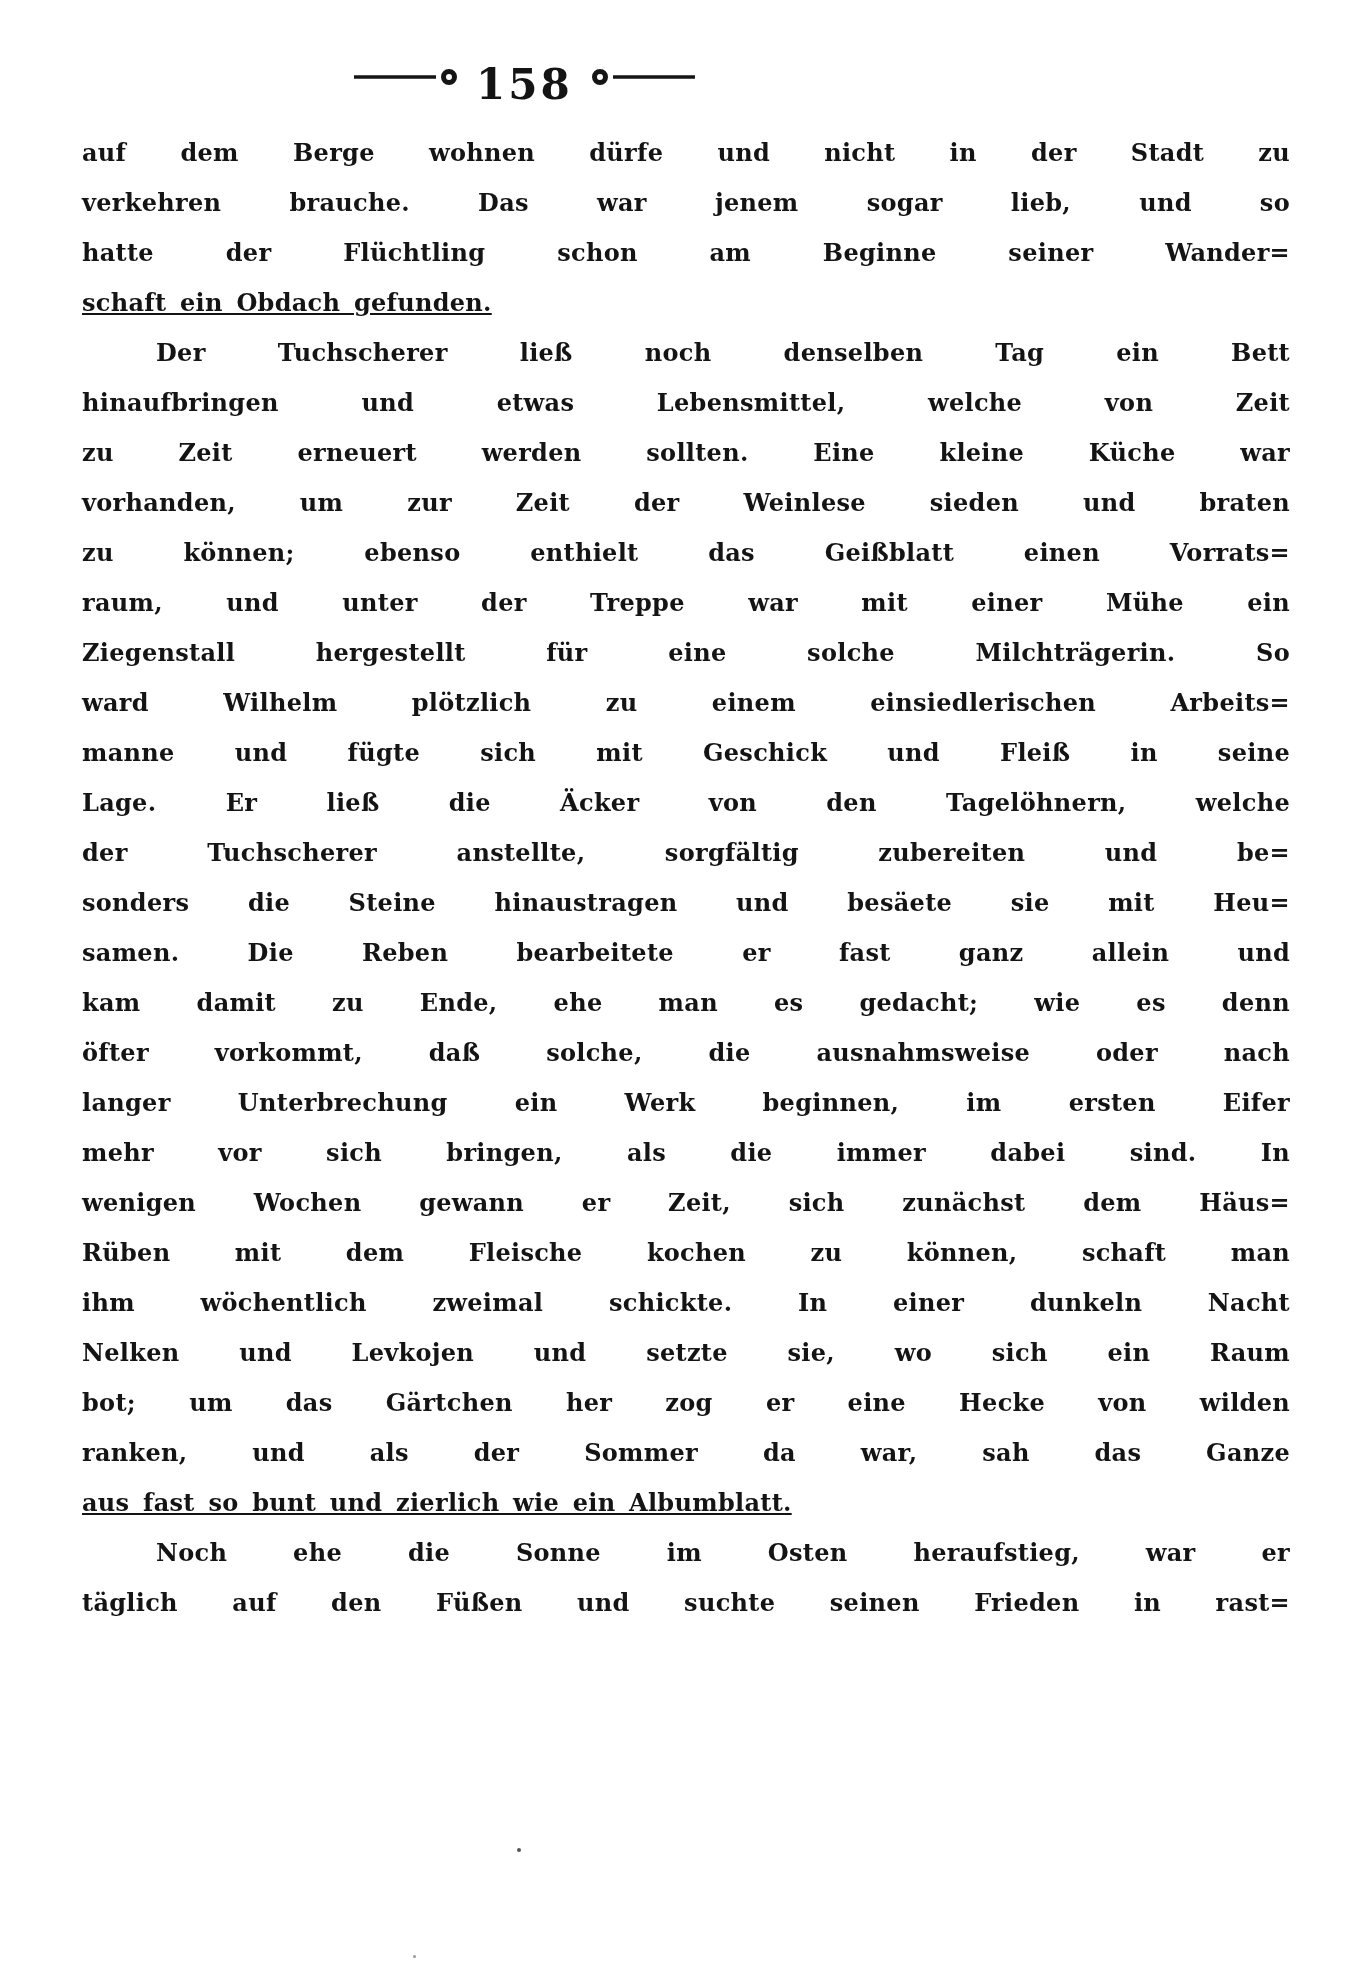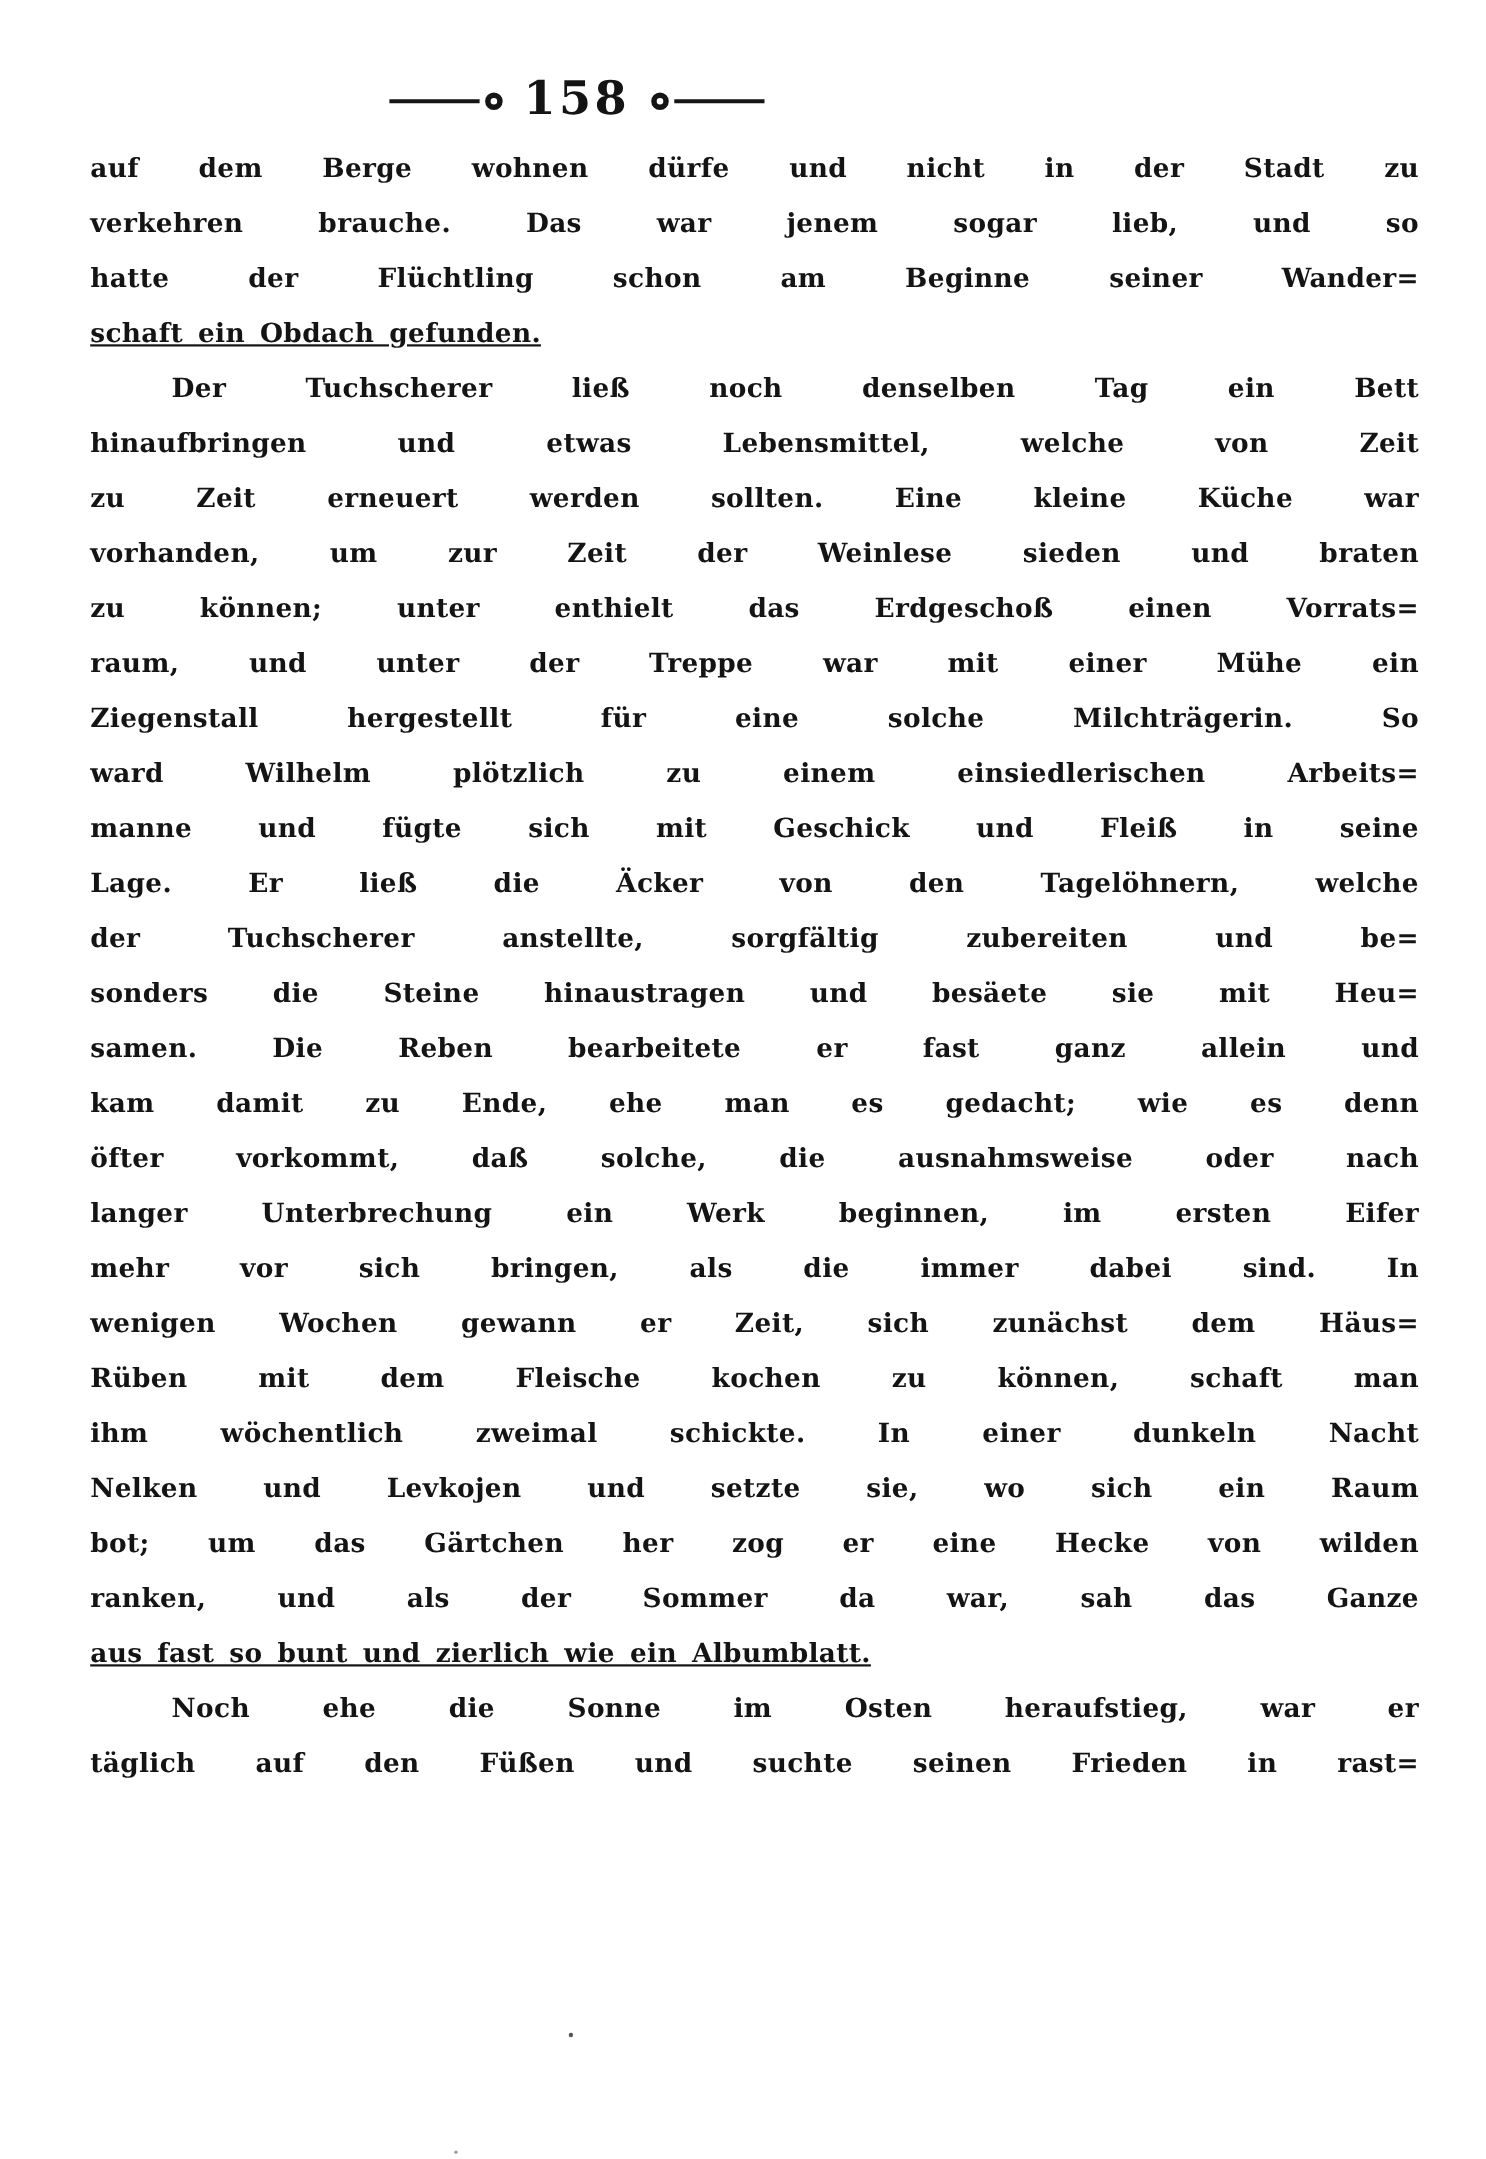--- a/index.html
+++ b/index.html
@@ -15,21 +15,21 @@
     color: #141414;
     font-family: "DejaVu Serif", serif;
     overflow: hidden;
   }
   .header {
     position: absolute;
     top: 66px;
     left: 352px;
     height: 52px;
     display: flex;
-    align-items: center;
+    align-items: flex-start;
     gap: 16px;
   }
   .page-number {
     font-size: 42px;
     font-weight: 700;
     letter-spacing: 3px;
     line-height: 1;
     transform: translateY(-2px);
   }
   .ornament { display: block; }
@@ -83,21 +83,21 @@
 
   <div class="text-block">
       <div class="line">auf dem Berge wohnen dürfe und nicht in der Stadt zu</div>
       <div class="line">verkehren brauche. Das war jenem sogar lieb, und so</div>
       <div class="line">hatte der Flüchtling schon am Beginne seiner Wander=</div>
       <div class="line para-end">schaft ein Obdach gefunden.</div>
       <div class="line indent">Der Tuchscherer ließ noch denselben Tag ein Bett</div>
       <div class="line">hinaufbringen und etwas Lebensmittel, welche von Zeit</div>
       <div class="line">zu Zeit erneuert werden sollten. Eine kleine Küche war</div>
       <div class="line">vorhanden, um zur Zeit der Weinlese sieden und braten</div>
-      <div class="line">zu können; unter enthielt das Erdgeschoß einen Vorrats=</div>
+      <div class="line">zu können; ebenso enthielt das Geißblatt einen Vorrats=</div>
       <div class="line">raum, und unter der Treppe war mit einer Mühe ein</div>
       <div class="line">Ziegenstall hergestellt für eine solche Milchträgerin. So</div>
       <div class="line">ward Wilhelm plötzlich zu einem einsiedlerischen Arbeits=</div>
       <div class="line">manne und fügte sich mit Geschick und Fleiß in seine</div>
       <div class="line">Lage. Er ließ die Äcker von den Tagelöhnern, welche</div>
       <div class="line">der Tuchscherer anstellte, sorgfältig zubereiten und be=</div>
       <div class="line">sonders die Steine hinaustragen und besäete sie mit Heu=</div>
       <div class="line">samen. Die Reben bearbeitete er fast ganz allein und</div>
       <div class="line">kam damit zu Ende, ehe man es gedacht; wie es denn</div>
       <div class="line">öfter vorkommt, daß solche, die ausnahmsweise oder nach</div>

